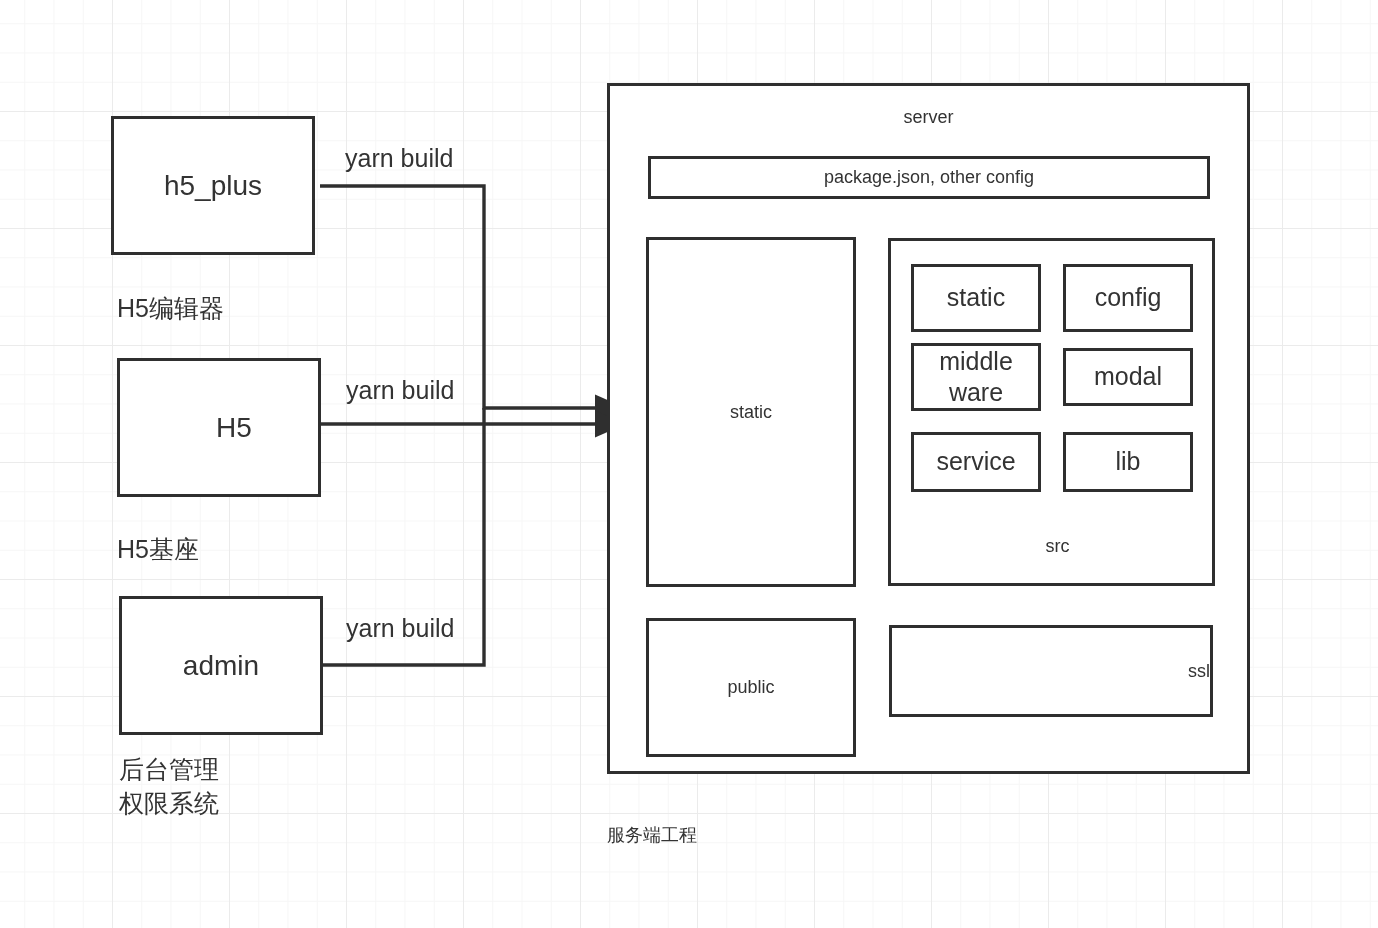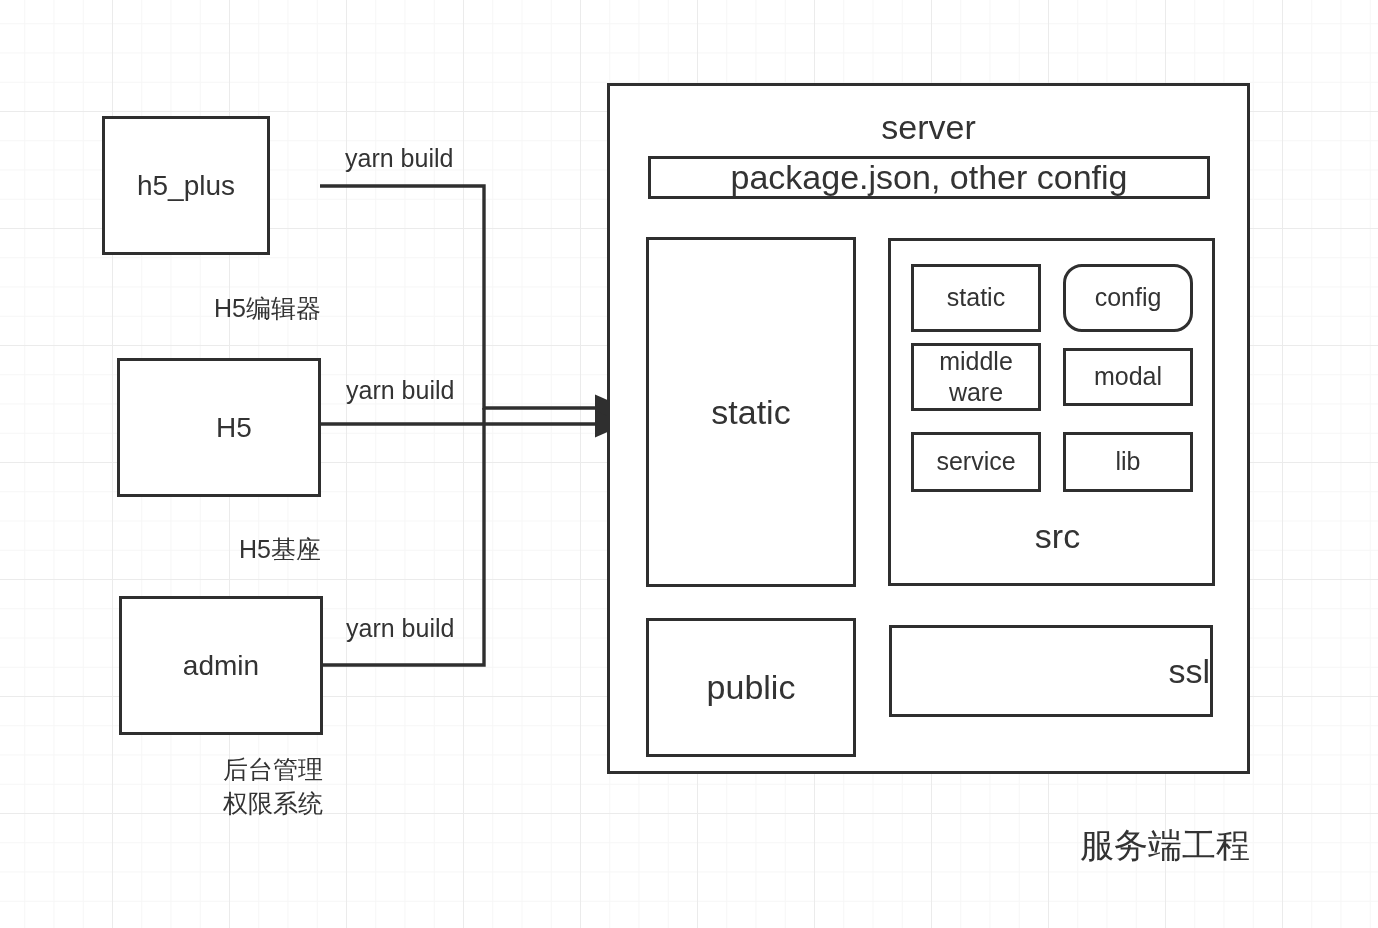--- a/index.html
+++ b/index.html
@@ -49,39 +49,39 @@
   .box-title-bottom {
     position: absolute;
     left: 0;
     right: 0;
     text-align: center;
     color: #333333;
   }
   .caption {
     position: absolute;
     color: #333333;
-    text-align: right;
+    text-align: left;
     line-height: 1.35;
     white-space: pre-line;
   }
   .edge-label {
     position: absolute;
     color: #333333;
     white-space: nowrap;
   }
   #wires {
     position: absolute;
     left: 0;
     top: 0;
     width: 1378px;
     height: 928px;
     pointer-events: none;
   }
   .t28 { font-size: 28px; }
-  .t26 { font-size: 34px; }
+  .t26 { font-size: 18px; }
   .t25 { font-size: 25px; }
 </style>
 </head>
 <body>
 
 <div id="canvas">
 
   <svg id="wires" viewBox="0 0 1378 928" xmlns="http://www.w3.org/2000/svg">
     <defs>
       <marker id="arrowhead" markerWidth="9" markerHeight="8" refX="8.6" refY="4" orient="auto" markerUnits="strokeWidth">
@@ -89,21 +89,21 @@
       </marker>
     </defs>
 
     <path d="M320,186 L484,186 L484,408 L624,408" fill="none" stroke="#2f2f2f" stroke-width="3.4" marker-end="url(#arrowhead)"></path>
 
     <path d="M322,665 L484,665 L484,408" fill="none" stroke="#2f2f2f" stroke-width="3.4"></path>
 
     <path d="M320,424 L624,424" fill="none" stroke="#2f2f2f" stroke-width="3.4" marker-end="url(#arrowhead)"></path>
   </svg>
 
-  <div class="box t28" style="left:102px; top:116px; width:168px; height:139px;">
+  <div class="box t28" style="left:111px; top:116px; width:204px; height:139px;">
     <span>h5_plus</span>
   </div>
   <div class="caption t25" style="left:117px; top:292px; width:204px;">H5编辑器</div>
   <div class="edge-label t25" style="left:345px; top:144px;">yarn build</div>
 
   <div class="box t28" style="left:117px; top:358px; width:204px; height:139px;padding-left:30px;">
     <span>H5</span>
   </div>
   <div class="caption t25" style="left:117px; top:533px; width:204px;">H5基座</div>
   <div class="edge-label t25" style="left:346px; top:376px;">yarn build</div>
@@ -127,21 +127,21 @@
     <span>static</span>
   </div>
 
   <div class="box" style="left:888px; top:238px; width:327px; height:348px; display:block;">
     <div class="box-title-bottom t26" style="bottom:26px;padding-left:12px;">src</div>
   </div>
 
   <div class="box t25" style="left:911px; top:264px; width:130px; height:68px;">
     <span>static</span>
   </div>
-  <div class="box t25" style="left:1063px; top:264px; width:130px; height:68px;border-radius:19px;">
+  <div class="box t25" style="left:1063px; top:264px; width:130px; height:68px;">
     <span>config</span>
   </div>
   <div class="box t25" style="left:911px; top:343px; width:130px; height:68px; white-space:pre-line;">
     <span>middle
 ware</span>
   </div>
   <div class="box t25" style="left:1063px; top:348px; width:130px; height:58px;">
     <span>modal</span>
   </div>
   <div class="box t25" style="left:911px; top:432px; width:130px; height:60px;">

